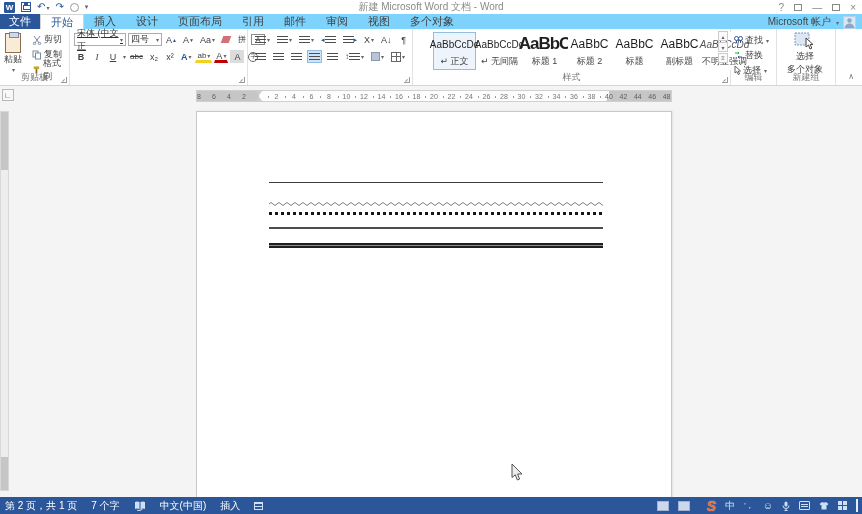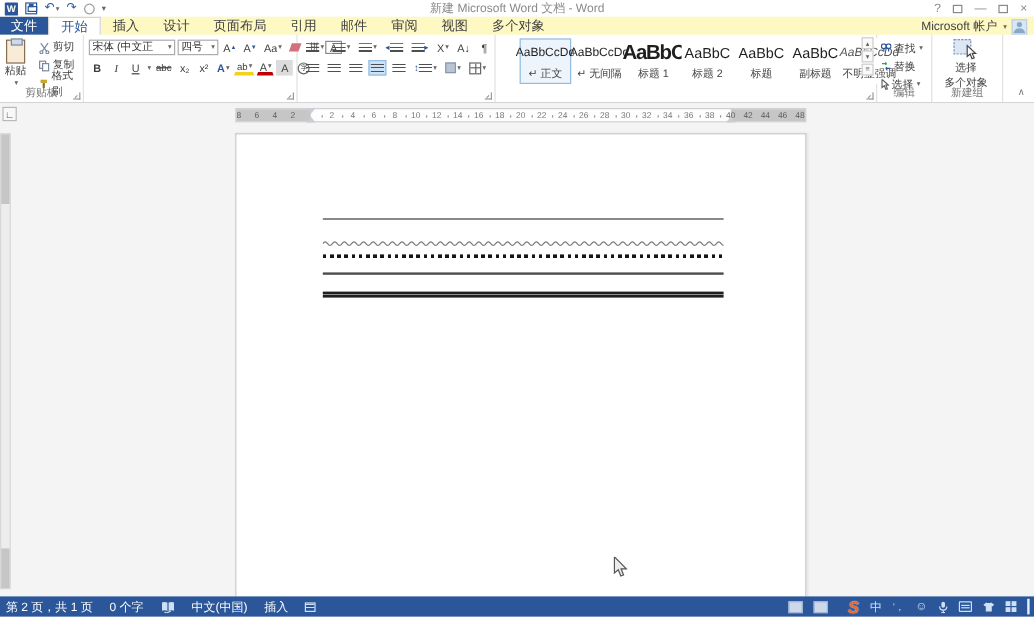--- a/index.html
+++ b/index.html
@@ -14,21 +14,21 @@
   .save-ico::before { content:""; position:absolute; left:2px; top:0; width:4px; height:3px; background:#2b579a; }
   .save-ico::after { content:""; position:absolute; left:1px; bottom:1px; width:6px; height:3px; border:1px solid #2b579a; }
   .qat-arrow { color:#2b579a; font-size:10px; line-height:10px; }
   .touch-ico { width:9px; height:9px; border:1px solid #9a9a9a; border-radius:50%; position:relative; }
   .qat-more { font-size:7px; color:#666; }
   .win-title { position:absolute; left:0; right:0; text-align:center; color:#8a8a8a; font-size:10px; pointer-events:none; }
   .win-controls { margin-left:auto; display:flex; align-items:center; gap:10px; padding-right:6px; color:#888; font-size:10px; z-index:2; }
   .restore-ico { display:inline-block; width:8px; height:7px; border:1px solid #888; position:relative; }
 
   
-  .tabrow { position:absolute; left:0; top:14px; width:862px; height:15px; background:#fef9c3; display:flex; align-items:flex-end; }
+  .tabrow { position:absolute; left:0; top:14px; width:862px; height:15px; background:#7dd3fc; display:flex; align-items:flex-end; }
   .file-tab { width:40px; height:15px; background:#2b579a; color:#fff; display:flex; align-items:center; justify-content:center; font-size:11px; }
   .tab { padding:0 10px; height:15px; display:flex; align-items:center; color:#3f3f3f; font-size:11px; cursor:default; }
   .tab.active { color:#2b579a; background:#fff; border:1px solid #d4d4d4; border-bottom:none; position:relative; z-index:3; }
   .account { margin-left:auto; display:flex; align-items:center; gap:4px; padding-right:6px; color:#444; font-size:10px; }
   .avatar-box { width:13px; height:13px; background:#d9e7f5; border:1px solid #bcd0e5; display:flex; align-items:flex-end; justify-content:center; overflow:hidden; }
 
   
   .ribbon { position:absolute; left:0; top:29px; width:862px; height:57px; background:#fff; border-bottom:1px solid #d4d4d4; }
   .rgroup { position:absolute; top:0; height:56px; border-right:1px solid #e2e2e2; }
   .rg-label { position:absolute; bottom:1px; left:0; right:0; text-align:center; font-size:9px; color:#777; }
@@ -180,21 +180,21 @@
           </svg>
         <span>格式刷</span>
         </span>
     </div>
     <div class="rg-label">剪贴板</div>
     <span class="launcher"></span>
   </div>
 
   <div class="rgroup" style="left:70px;width:178px;">
     <div class="rrow" style="top:4px;left:4px;">
-      <span class="combo" style="width:72px;">
+      <span class="combo" style="width:52px;text-decoration:underline;">
           <span>宋体 (中文正</span>
           <span class="dd">▾</span>
         </span>
       <span class="combo" style="width:34px;">
           <span>四号</span>
           <span class="dd">▾</span>
         </span>
       <span class="sbtn">
           <span>A</span>
           <sup style="font-size:5px;color:#2b579a;">▲</sup>
@@ -338,20 +338,21 @@
         <div class="stylecard">
           <span class="sc-prev small it">AaBbCcDd</span>
           <span class="sc-name">不明显强调</span>
         </div>
       </div>
     <div class="gal-arrows">
       <span>▴</span>
       <span>▾</span>
       <span>≡</span>
     </div>
+    <div class="rg-label">样式</div>
     <span class="launcher"></span>
   </div>
 
   <div class="rgroup" style="left:731px;width:46px;">
     <div style="position:absolute;left:3px;top:5px;display:flex;flex-direction:column;gap:3px;">
       <span class="edit-item">
         <svg width="9" height="8" viewBox="0 0 9 8">
             <circle cx="2.5" cy="2.5" r="2" fill="none" stroke="#2b579a"></circle>
             <circle cx="6.5" cy="2.5" r="2" fill="none" stroke="#2b579a"></circle>
             <path d="M2.5 4.5 L2.5 7 M6.5 4.5 L6.5 7" stroke="#2b579a"></path>
@@ -466,21 +467,21 @@
       <div class="docline thick" style="top: 131px;"></div>
     </div>
   <svg class="cursor" width="12" height="18" viewBox="0 0 12 18">
     <path d="M1 0 L1 13.5 L4.3 10.8 L6.3 16 L8.6 15.1 L6.6 10 L11 10 Z" fill="#ececec" stroke="#555" stroke-width="1"></path>
   </svg>
 </div>
 
 <div class="statusbar">
   <div class="sb-left">
     <span>第 2 页，共 1 页</span>
-    <span>0 个字</span>
+    <span>7 个字</span>
     <svg width="12" height="10" viewBox="0 0 12 10">
         <path d="M1 1 Q3.5 0 6 1.5 Q8.5 0 11 1 L11 8 Q8.5 7 6 8.5 Q3.5 7 1 8 Z" fill="#cfe0f5"></path>
         <path d="M6 1.5 L6 8.5" stroke="#2b579a"></path>
         <path d="M3 9 L5 9.8 L8.5 8.2" stroke="#cfe0f5" fill="none"></path>
       </svg>
     <span>中文(中国)</span>
     <span>插入</span>
     <span class="macro-ico"></span>
   </div>
   <div class="sb-right">

